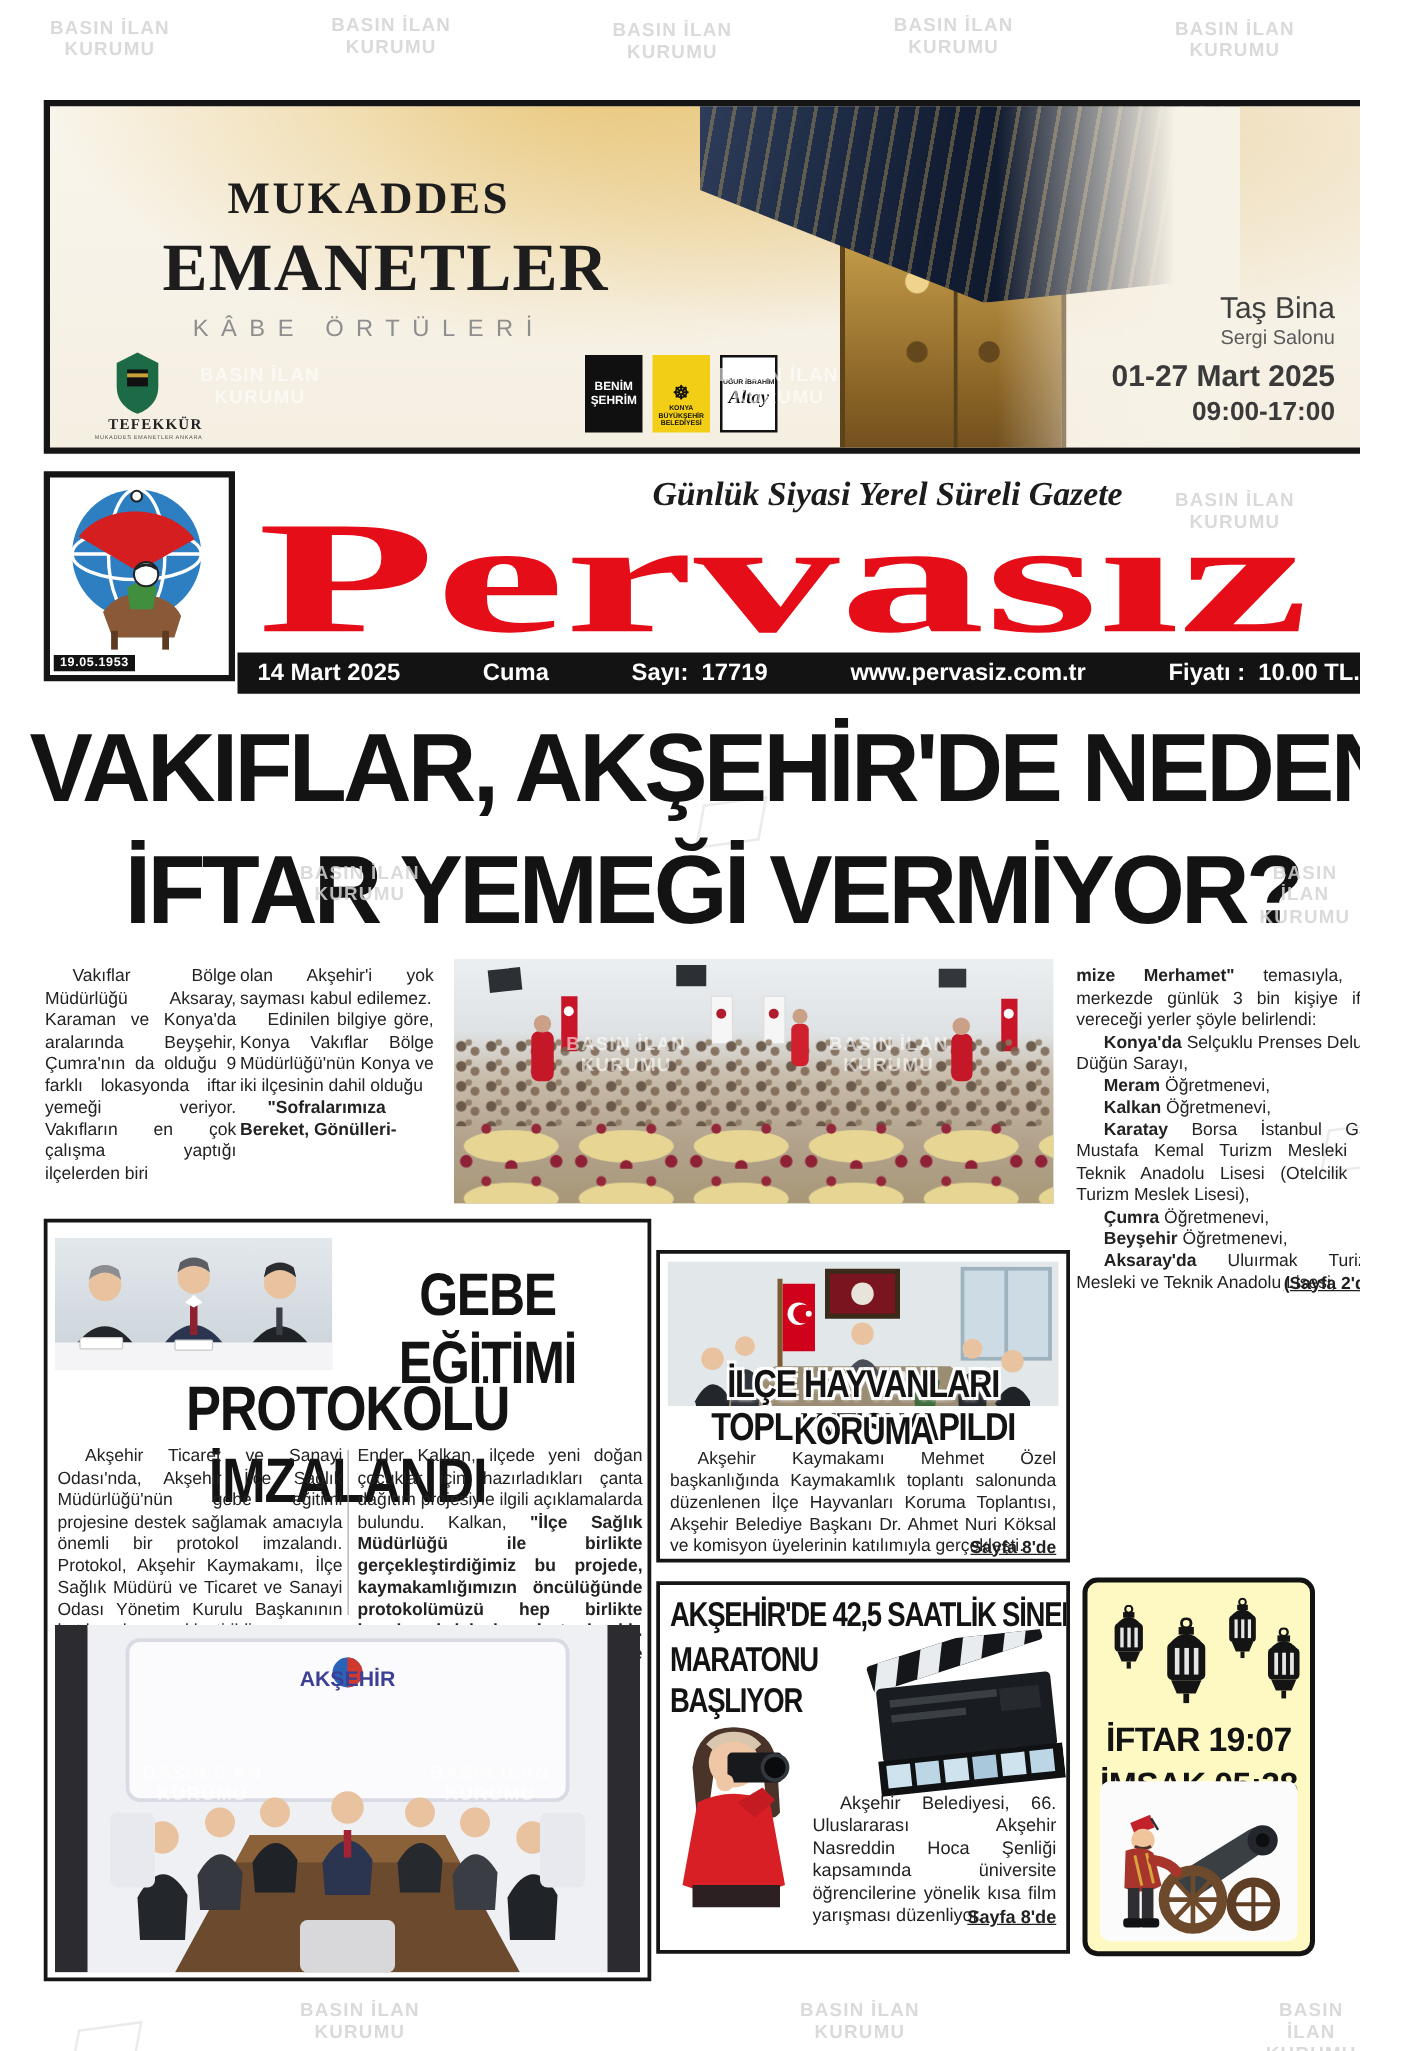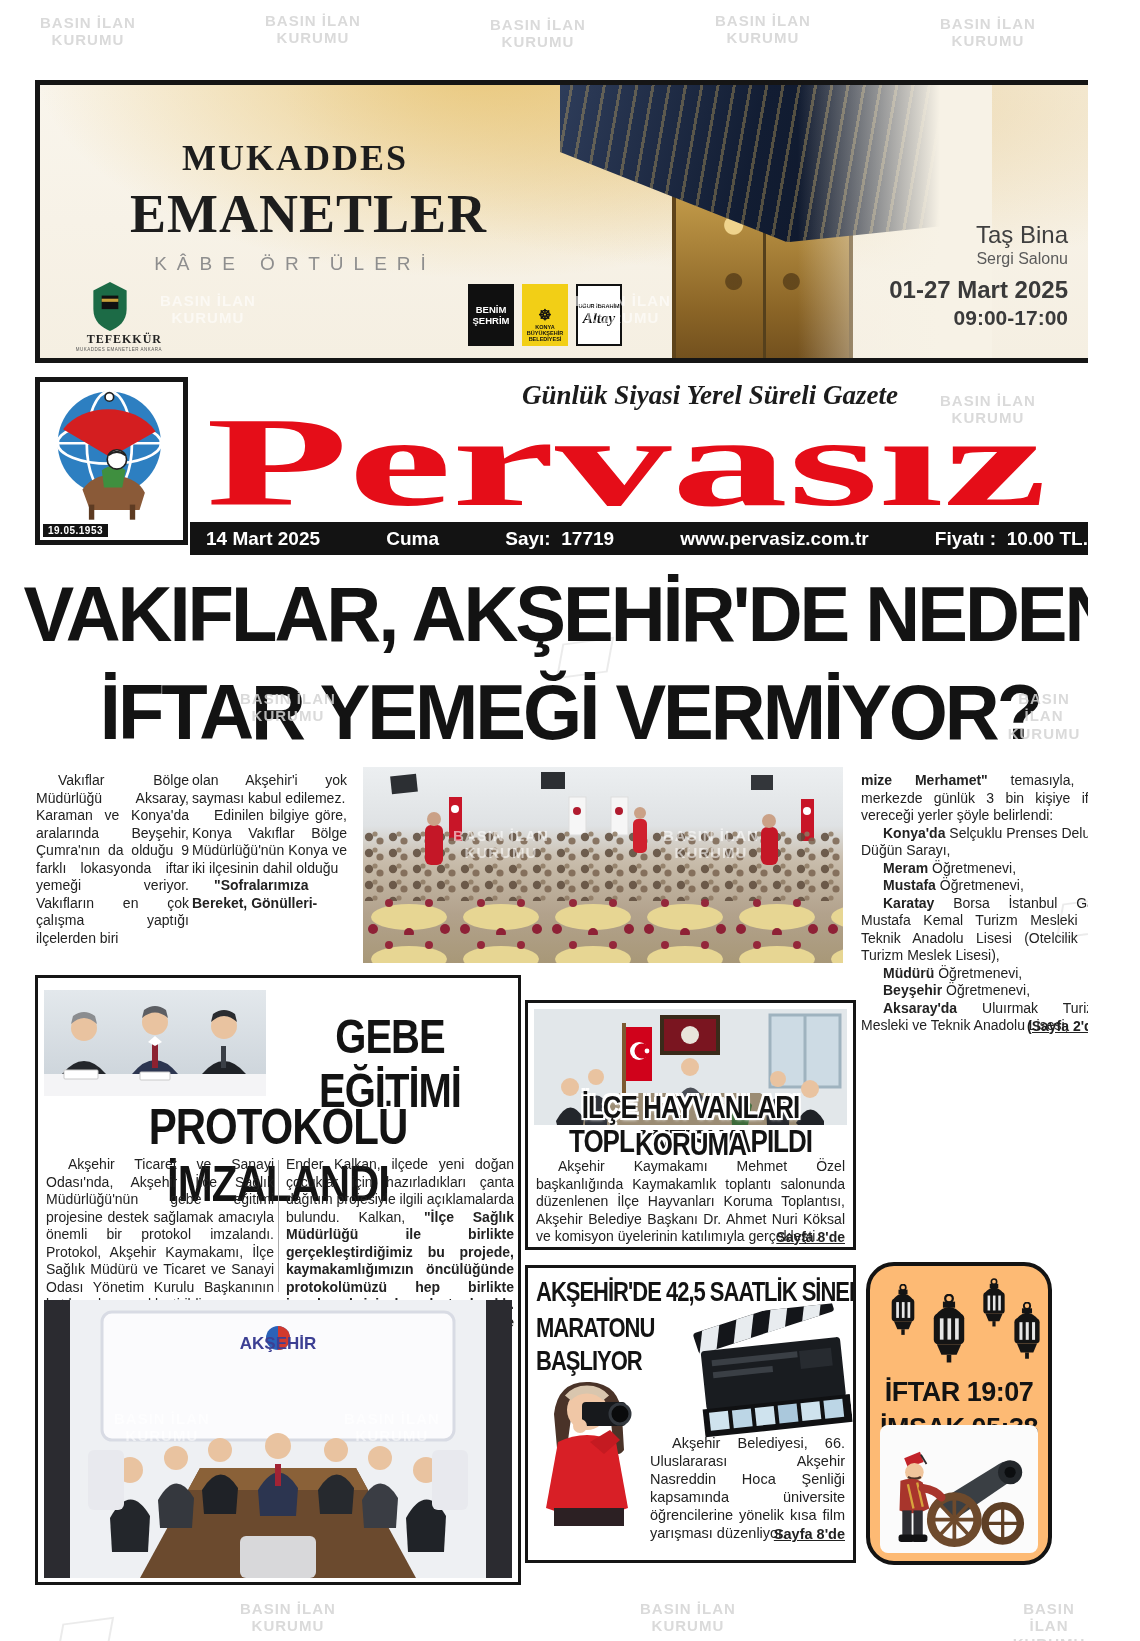--- a/index.html
+++ b/index.html
@@ -44,21 +44,21 @@
       background:linear-gradient(#caa24e,#8a6426 70%,#6d4c1c);
       border-left:4px solid #5e431a;border-right:4px solid #5e431a;}
   .door-leaf:before{content:"";position:absolute;left:50%;top:0;width:3px;height:100%;background:#55401c;}
   .door-leaf:after{content:"";position:absolute;inset:8% 12%;
       background:
         radial-gradient(circle at 28% 20%, rgba(255,230,160,.8) 0 9px, transparent 10px),
         radial-gradient(circle at 72% 20%, rgba(255,230,160,.8) 0 9px, transparent 10px),
         radial-gradient(circle at 28% 55%, rgba(94,67,26,.9) 0 8px, transparent 9px),
         radial-gradient(circle at 72% 55%, rgba(94,67,26,.9) 0 8px, transparent 9px);}
   .door-fade{position:absolute;inset:0;background:linear-gradient(90deg,transparent 55%,#f7f2e6 88%);}
-  .b-venue{position:absolute;right:28px;top:136px;text-align:right;color:#474747;z-index:3;}
+  .b-venue{position:absolute;right:28px;top:148px;text-align:right;color:#474747;z-index:3;}
   .b-venue .v1{font-size:24px;color:#3f3f3f;}
   .b-venue .v2{font-size:16px;margin-top:1px;color:#5a5a5a;}
   .b-venue .v3{font-size:24px;font-weight:bold;color:#3a3a3a;margin-top:8px;}
   .b-venue .v4{font-size:21px;font-weight:bold;color:#3a3a3a;margin-top:2px;}
   
   #logo-box{left:35px;top:377px;width:153px;height:168px;border:5px solid #151515;box-sizing:border-box;background:#fff;}
   .founded{position:absolute;left:3px;bottom:3px;background:#131313;color:#fff;font-size:10px;
            font-weight:bold;padding:1px 5px;letter-spacing:.5px;}
   #tagline{left:430px;top:380px;width:560px;text-align:center;font-family:"Liberation Serif",serif;
            font-style:italic;font-weight:bold;font-size:27px;color:#1c1c1c;}
@@ -103,22 +103,22 @@
   
   #sin-box{left:525px;top:1265px;width:331px;height:298px;border:3px solid #151515;box-sizing:border-box;
            background:#fff;overflow:hidden;padding:8px;}
   #sin-h1{font-size:22px;font-weight:bold;letter-spacing:-1px;transform:scaleY(1.25);transform-origin:top left;
           white-space:nowrap;color:#131313;}
   .sin-h2{font-size:22px;font-weight:bold;letter-spacing:-1px;transform:scaleY(1.25);transform-origin:top left;color:#131313;margin-top:8px;}
   .clap-art{float:right;width:150px;height:122px;margin:-2px -2px 2px 6px;transform:rotate(-6deg);}
   .girl-art{float:left;width:112px;height:158px;margin:4px 6px 0 -4px;}
   #sin-flow .bodytxt{font-size:14.5px;line-height:18px;}
   
-  #iftar-box{left:866px;top:1262px;width:186px;height:303px;border:4px solid #131313;border-radius:28px;
-             box-sizing:border-box;background:#fdba74;overflow:hidden;}
+  #iftar-box{left:866px;top:1262px;width:186px;height:303px;border:4px solid #131313;border-radius:12px;
+             box-sizing:border-box;background:#fef9c3;overflow:hidden;}
   .lanterns{position:absolute;left:12px;top:10px;width:160px;height:92px;}
   .lantern{position:absolute;}
   .iftar-times{position:absolute;left:0;top:108px;width:100%;text-align:center;
                font-size:27px;font-weight:bold;letter-spacing:-.5px;color:#131313;line-height:36px;}
   .cannon-wrap{position:absolute;left:10px;bottom:8px;width:158px;height:128px;background:#fbfbfb;border-radius:8px;}
   
   svg{display:block;}
 </style>
 </head>
 <body>
@@ -271,23 +271,23 @@
         <circle cx="277" cy="46" r="6" fill="#caa187"></circle>
     </svg>
     <div class="wm lt" style="left:90px;top:60px;"><span>BASIN İLAN</span><br><span>KURUMU</span></div>
     <div class="wm lt" style="left:300px;top:60px;"><span>BASIN İLAN</span><br><span>KURUMU</span></div>
   </div>
 
   <div id="ms-right" class="abs bodytxt">
     <p class="ni"><b>mize Merhamet"</b> <span>temasıyla, 9 merkezde günlük 3 bin kişiye iftar vereceği yerler şöyle belirlendi:</span></p>
     <p><b>Konya'da</b> <span>Selçuklu Prenses Deluxe Düğün Sarayı,</span></p>
     <p><b>Meram</b> <span>Öğretmenevi,</span></p>
-    <p><b>Mustafa</b> <span>Öğretmenevi,</span></p>
+    <p><b>Kalkan</b> <span>Öğretmenevi,</span></p>
     <p><b>Karatay</b> <span>Borsa İstanbul Gazi Mustafa Kemal Turizm Mesleki ve Teknik Anadolu Lisesi (Otelcilik ve Turizm Meslek Lisesi),</span></p>
-    <p><b>Müdürü</b> <span>Öğretmenevi,</span></p>
+    <p><b>Çumra</b> <span>Öğretmenevi,</span></p>
     <p><b>Beyşehir</b> <span>Öğretmenevi,</span></p>
     <p><b>Aksaray'da</b> <span>Uluırmak Turizm Mesleki ve Teknik Anadolu Lisesi,</span></p>
     <div class="hoist"><span class="pref">(Sayfa 2'de)</span></div>
   </div>
 
   <div id="gebe-box" class="abs">
     <div id="gebe-photo">
       <svg width="222" height="106" viewBox="0 0 222 106">
         <defs>
             <linearGradient id="roombg" x1="0" y1="0" x2="0" y2="1">

